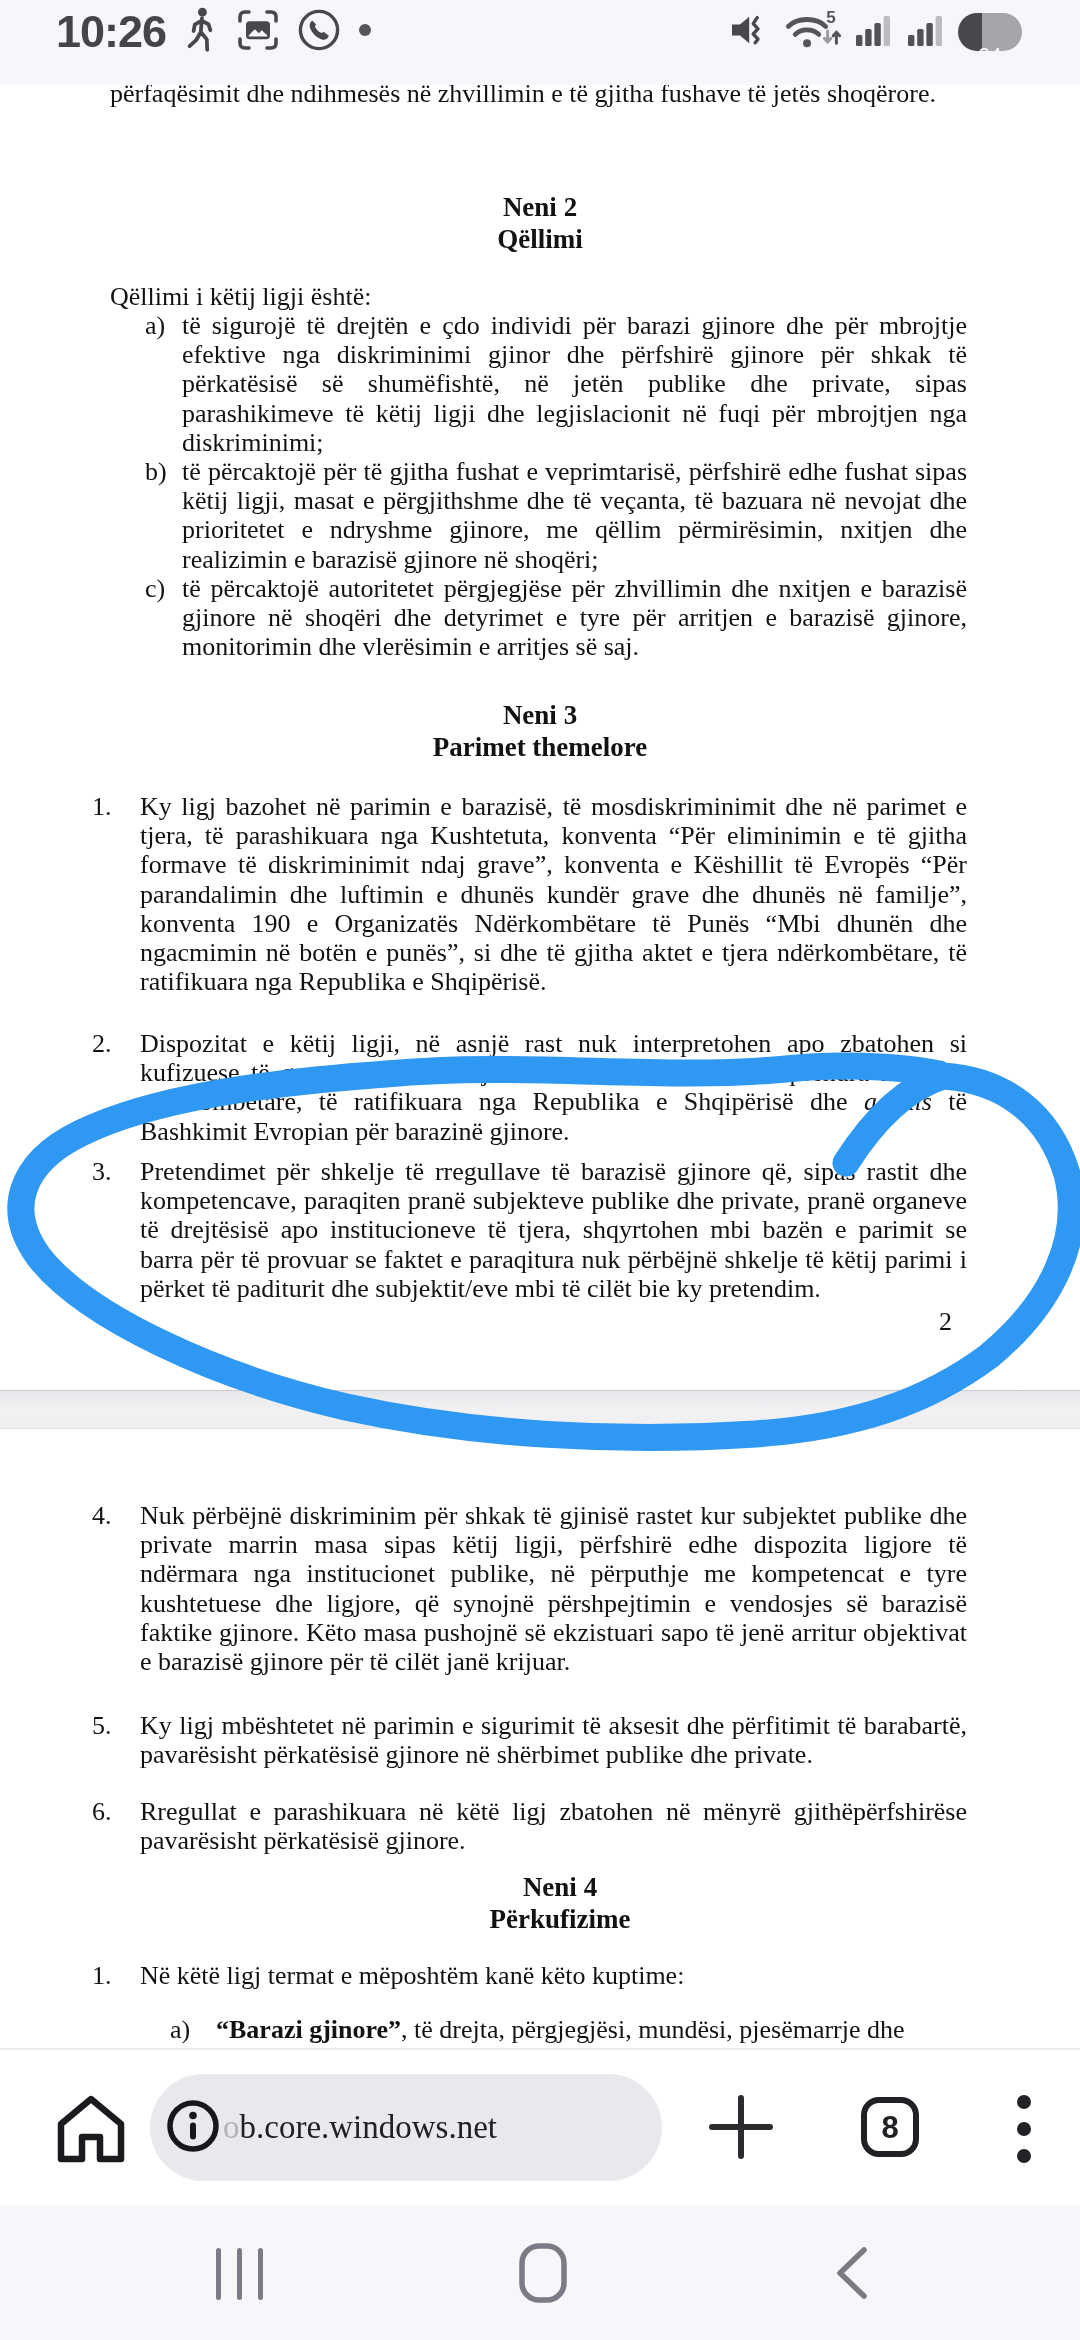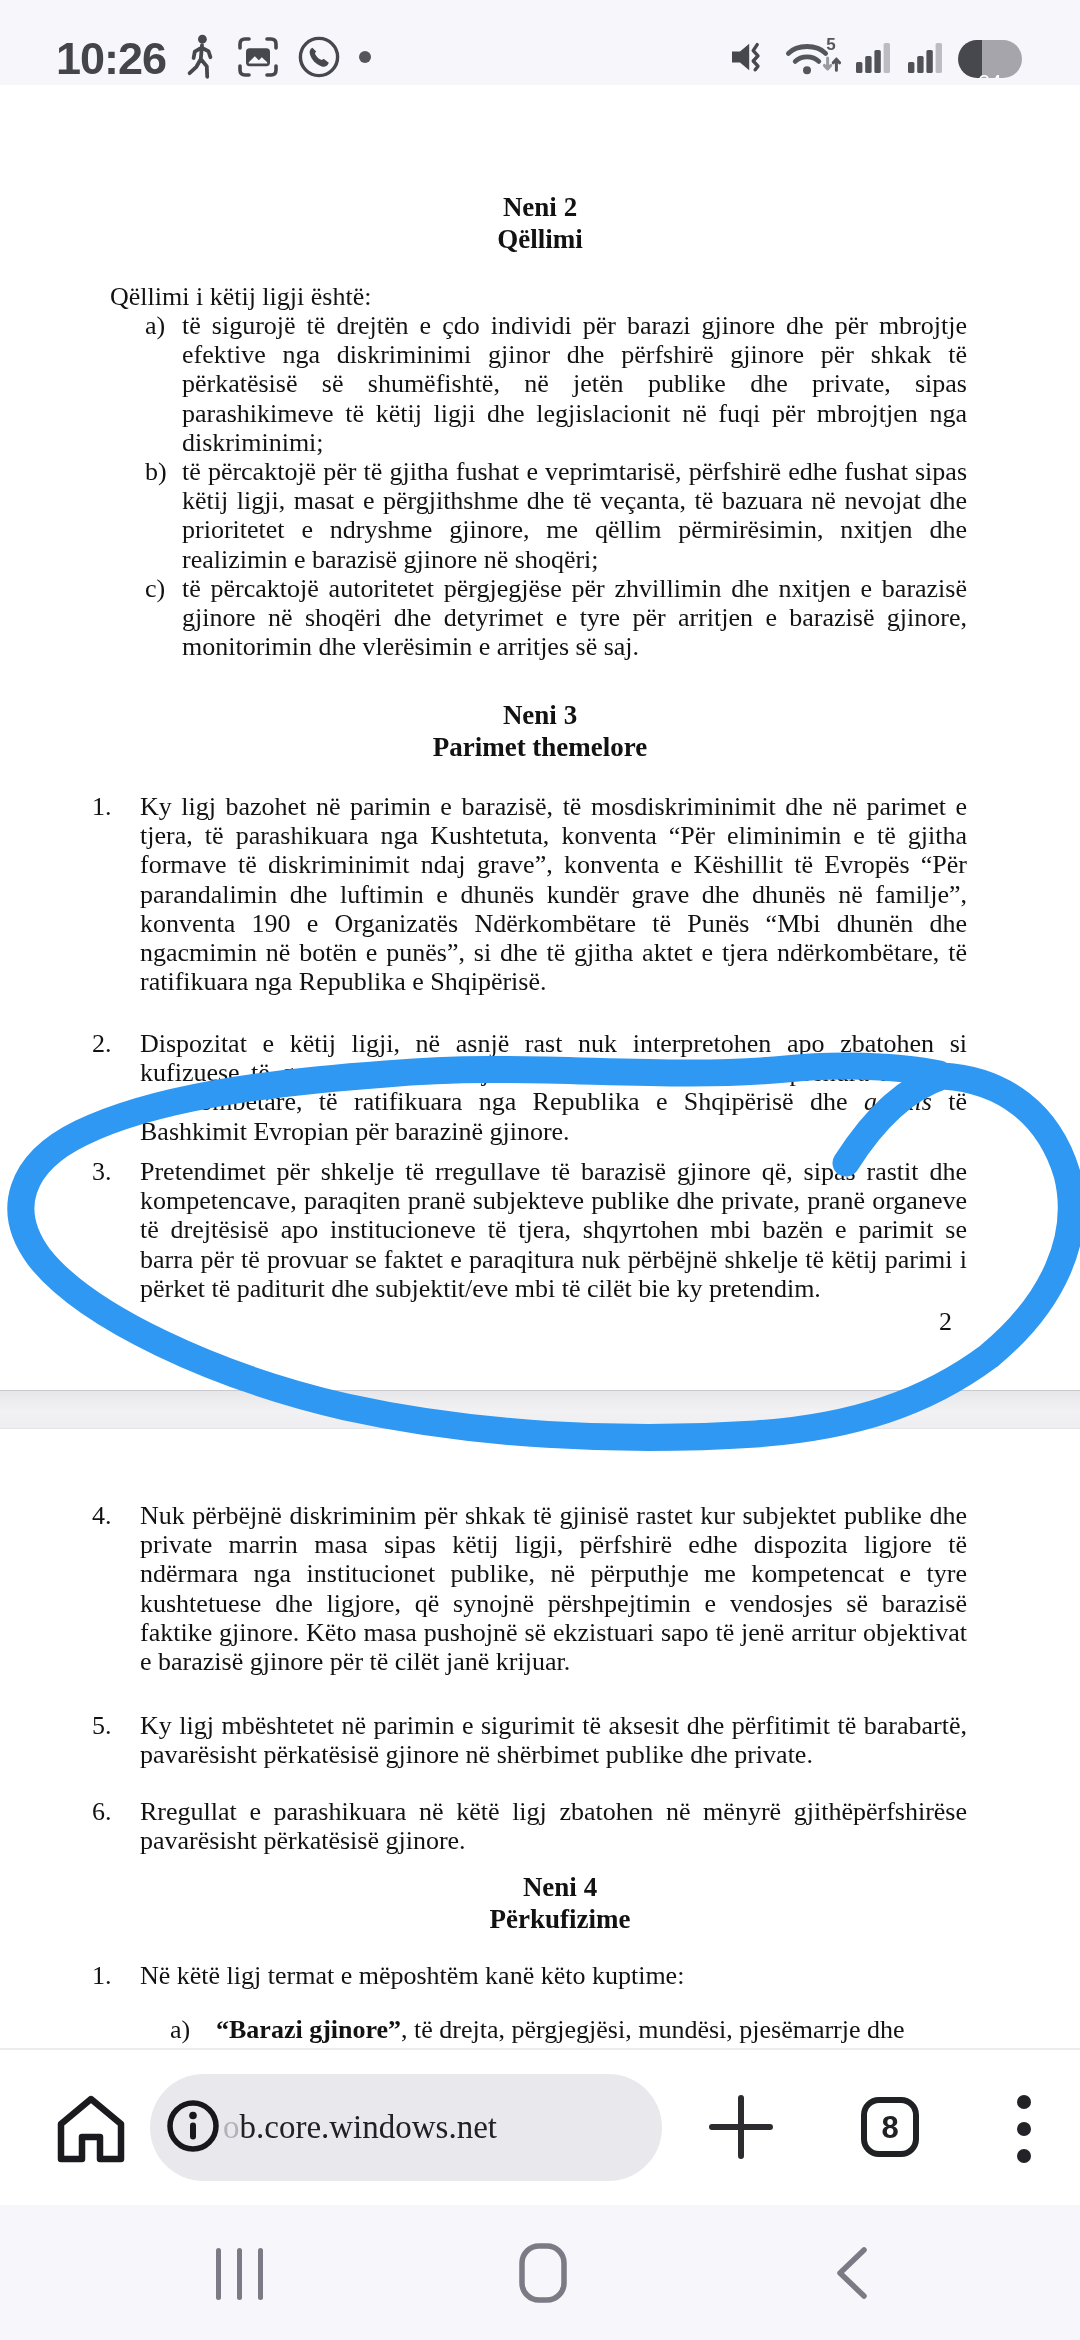--- a/index.html
+++ b/index.html
@@ -5,21 +5,21 @@
   html,body { margin:0; padding:0; background:#2a2a2e; }
   .screen {
     position:relative; width:1080px; height:2340px; margin:0 auto;
     background:#ffffff; overflow:hidden;
     font-family:"Liberation Serif", serif; color:#121212;
   }
   
   .statusbar {
     position:absolute; top:0; left:0; width:1080px; height:85px;
     background:#f7f6fb; z-index:40; box-sizing:border-box;
-    display:flex; align-items:flex-end; justify-content:space-between;
+    display:flex; align-items:flex-start; justify-content:space-between;
     padding:6px 58px 0 56px;
     gap:48px;
   }
   .sb-left { display:flex; align-items:center; gap:16px; }
   .sb-right { display:flex; align-items:center; gap:12px; }
   .sb-time {
     font-family:"Liberation Sans", sans-serif; font-weight:bold;
     font-size:45px; color:#44454b; letter-spacing:-1px;
   }
   .battery {
@@ -166,20 +166,21 @@
         </svg>
       </span>
       <span class="battery">
         <span>24</span>
       </span>
     </div>
   </div>
 
   <div class="doc">
 
+    <div class="doc-block p-intro just">përfaqësimit dhe ndihmesës në zhvillimin e të gjitha fushave të jetës shoqërore.</div>
 
     <div class="doc-block heading h-neni2">
       <div>Neni 2</div>
       <div>Qëllimi</div>
     </div>
 
     <div class="doc-block lead2">Qëllimi i këtij ligji është:</div>
 
     <div class="doc-block flexrow item-a">
       <span class="lm">a)</span>

